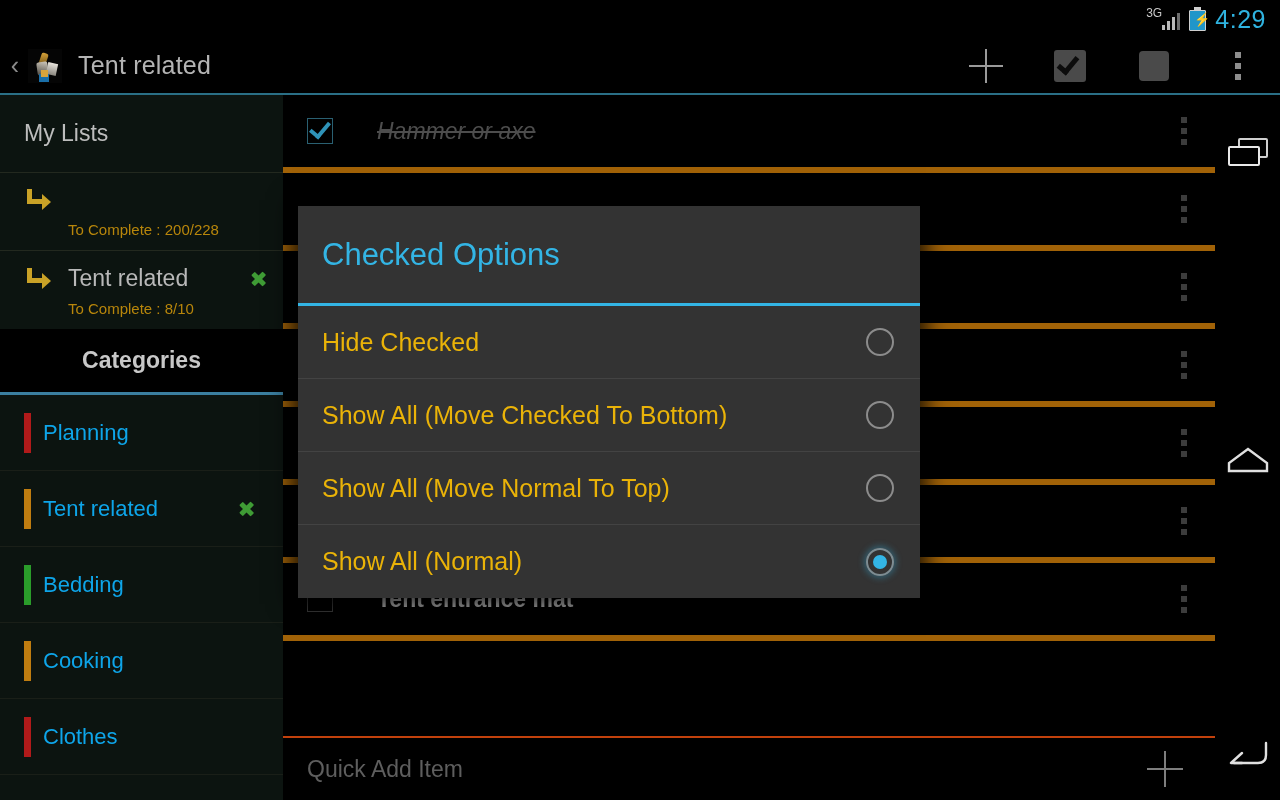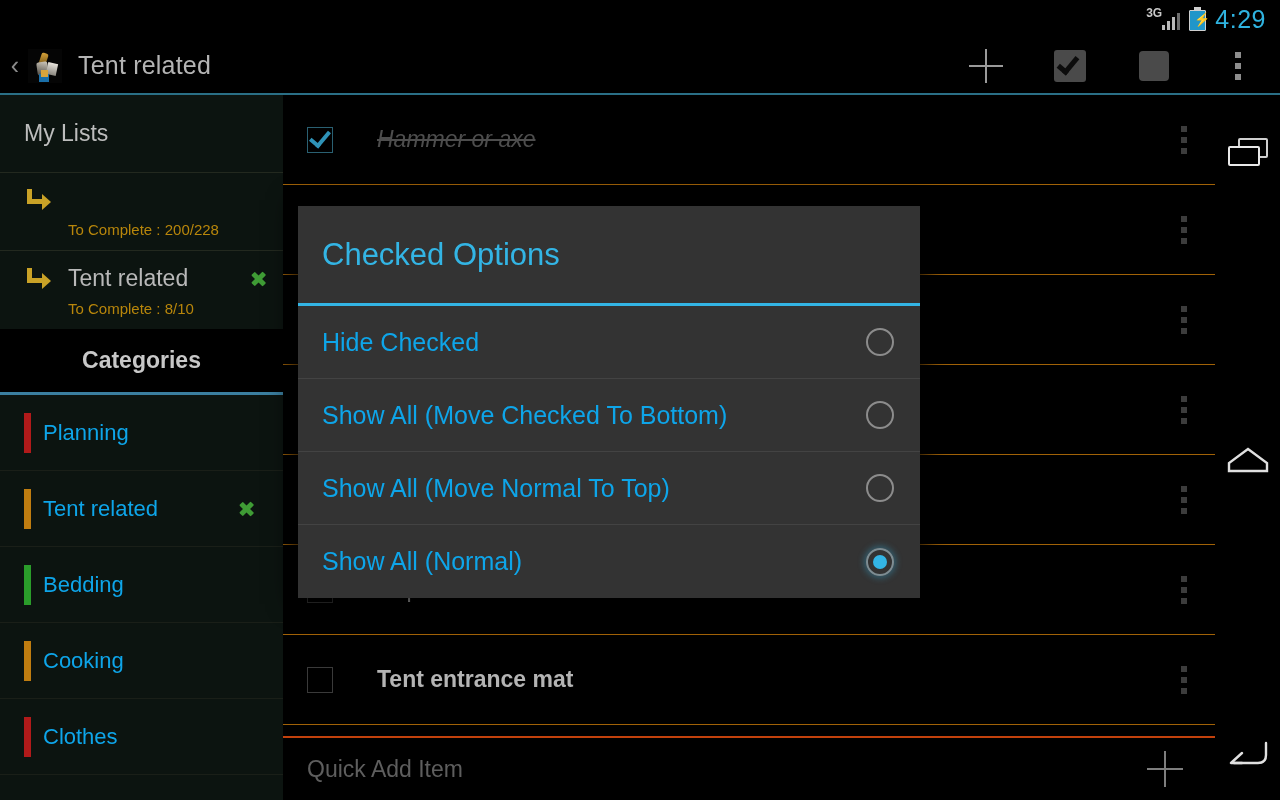--- a/index.html
+++ b/index.html
@@ -14,21 +14,21 @@
 
   
   #status-bar {
     position:absolute; top:0; left:0; width:1280px; height:38px;
     background:#000; display:flex; align-items:center;
     justify-content:flex-end; padding-right:14px; gap:9px;
   }
   .sig-wrap { position:relative; width:34px; height:26px; display:block; }
   .sig-3g {
     position:absolute; left:0; top:0; font-size:12px; color:#c9c9c9;
-    font-weight:700; letter-spacing:-.3px;
+    font-weight:400; letter-spacing:-.3px;
   }
   .sig-bars { position:absolute; right:0; bottom:2px; display:flex; align-items:flex-end; gap:1.5px; }
   .sig-bars i { display:block; width:3.5px; background:#b9b9b9; }
   .sig-bars i:nth-child(1){height:5px;} .sig-bars i:nth-child(2){height:9px;}
   .sig-bars i:nth-child(3){height:13px;} .sig-bars i:nth-child(4){height:17px; background:#6d6d6d;}
   .batt { position:relative; width:17px; height:24px; }
   .batt-body { position:absolute; left:0; top:3px; width:17px; height:21px;
     background:#2196c9; border:1.5px solid #cfcfcf; border-radius:1px; }
   .batt-cap { position:absolute; left:5px; top:0px; width:7px; height:3px; background:#cfcfcf; }
   .batt-bolt { position:absolute; left:5px; top:6px; color:#fff; font-size:13px; line-height:13px; }
@@ -100,22 +100,22 @@
     background:#000; color:#c8c8c8; font-size:23px; font-weight:700;
     border-bottom:3px solid #3b7fa0;
   }
   .cat-item { position:relative; height:76px; display:flex; align-items:center; padding-left:24px;
     border-bottom:1px solid #1a1f18; }
   .cat-bar { position:absolute; left:24px; top:18px; width:7px; height:40px; }
   .cat-label { color:#0ea5e9; font-size:22px; margin-left:19px; flex:1; }
 
   
   #main { position:absolute; top:95px; left:283px; width:932px; height:705px; background:#000; overflow:hidden; }
-  .li-row { position:relative; height:90px; display:flex; align-items:center;
-    border-bottom:1px solid #a16207; padding-left:24px; }
+  .li-row { position:relative; height:78px; display:flex; align-items:center;
+    border-bottom:6px solid #a16207; padding-left:24px; }
   .li-cb { width:26px; height:26px; border:1px solid #3a3a3a; position:relative; flex:0 0 26px; }
   .li-cb.checked { border-color:#2a6072; }
   .li-cb .tick { position:absolute; left:6px; top:-1px; width:12px; height:20px;
     border-right:4px solid #2f93b8; border-bottom:4px solid #2f93b8; transform:rotate(40deg); }
   .li-label { margin-left:44px; font-size:23px; color:#b4b4b4; }
   .li-label.done { color:#4d4d4d; font-style:italic; text-decoration:line-through; }
   .li-over { position:absolute; right:28px; top:50%; transform:translateY(-50%);
     display:flex; flex-direction:column; gap:5px; }
   .li-over i { display:block; width:6px; height:6px; background:#3c3c3c; }
 
@@ -150,21 +150,21 @@
   #dialog {
     position:absolute; left:298px; top:206px; width:622px;
     background:#333333; box-shadow:0 0 22px 6px rgba(0,0,0,.85);
   }
   #dlg-title-wrap { height:100px; display:flex; align-items:center; padding-left:24px;
     border-bottom:3px solid #33b5e5; }
   #dlg-title { color:#33b5e5; font-size:31px; }
   .dlg-opt { height:73px; display:flex; align-items:center; padding:0 26px 0 24px;
     border-bottom:1px solid #434343; }
   .dlg-opt:last-child { border-bottom:none; }
-  .dlg-opt-label { color:#0ea5e9; font-size:25px; flex:1; }
+  .dlg-opt-label { color:#eab308; font-size:25px; flex:1; }
   .radio { width:28px; height:28px; border-radius:50%; border:2px solid #8c8c8c; flex:0 0 28px; }
   .radio.sel { border-color:#7d8d93; position:relative; box-shadow:0 0 6px 2px rgba(51,181,229,.35); }
   .radio.sel::after { content:""; position:absolute; left:5px; top:5px; width:14px; height:14px;
     border-radius:50%; background:#33b5e5; }
 </style>
 </head>
 <body>
 
 <div id="screen">
 

